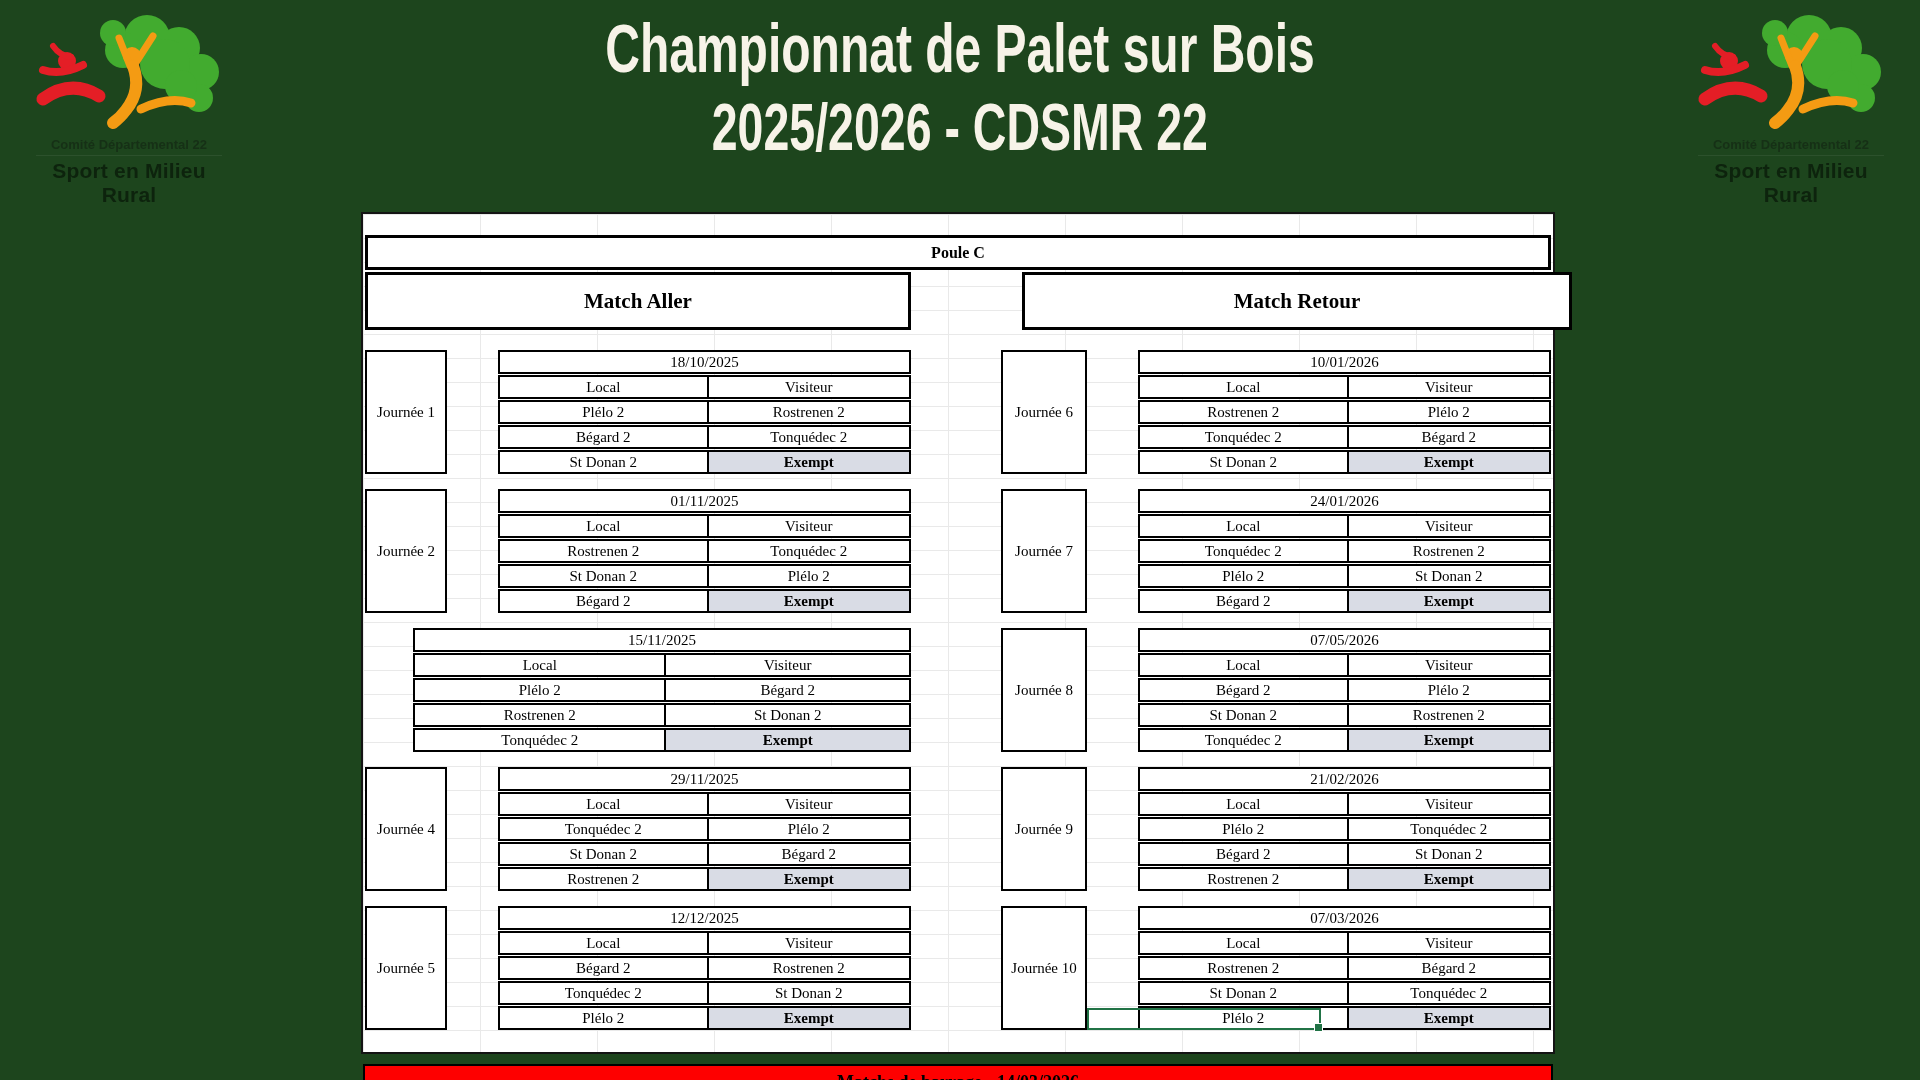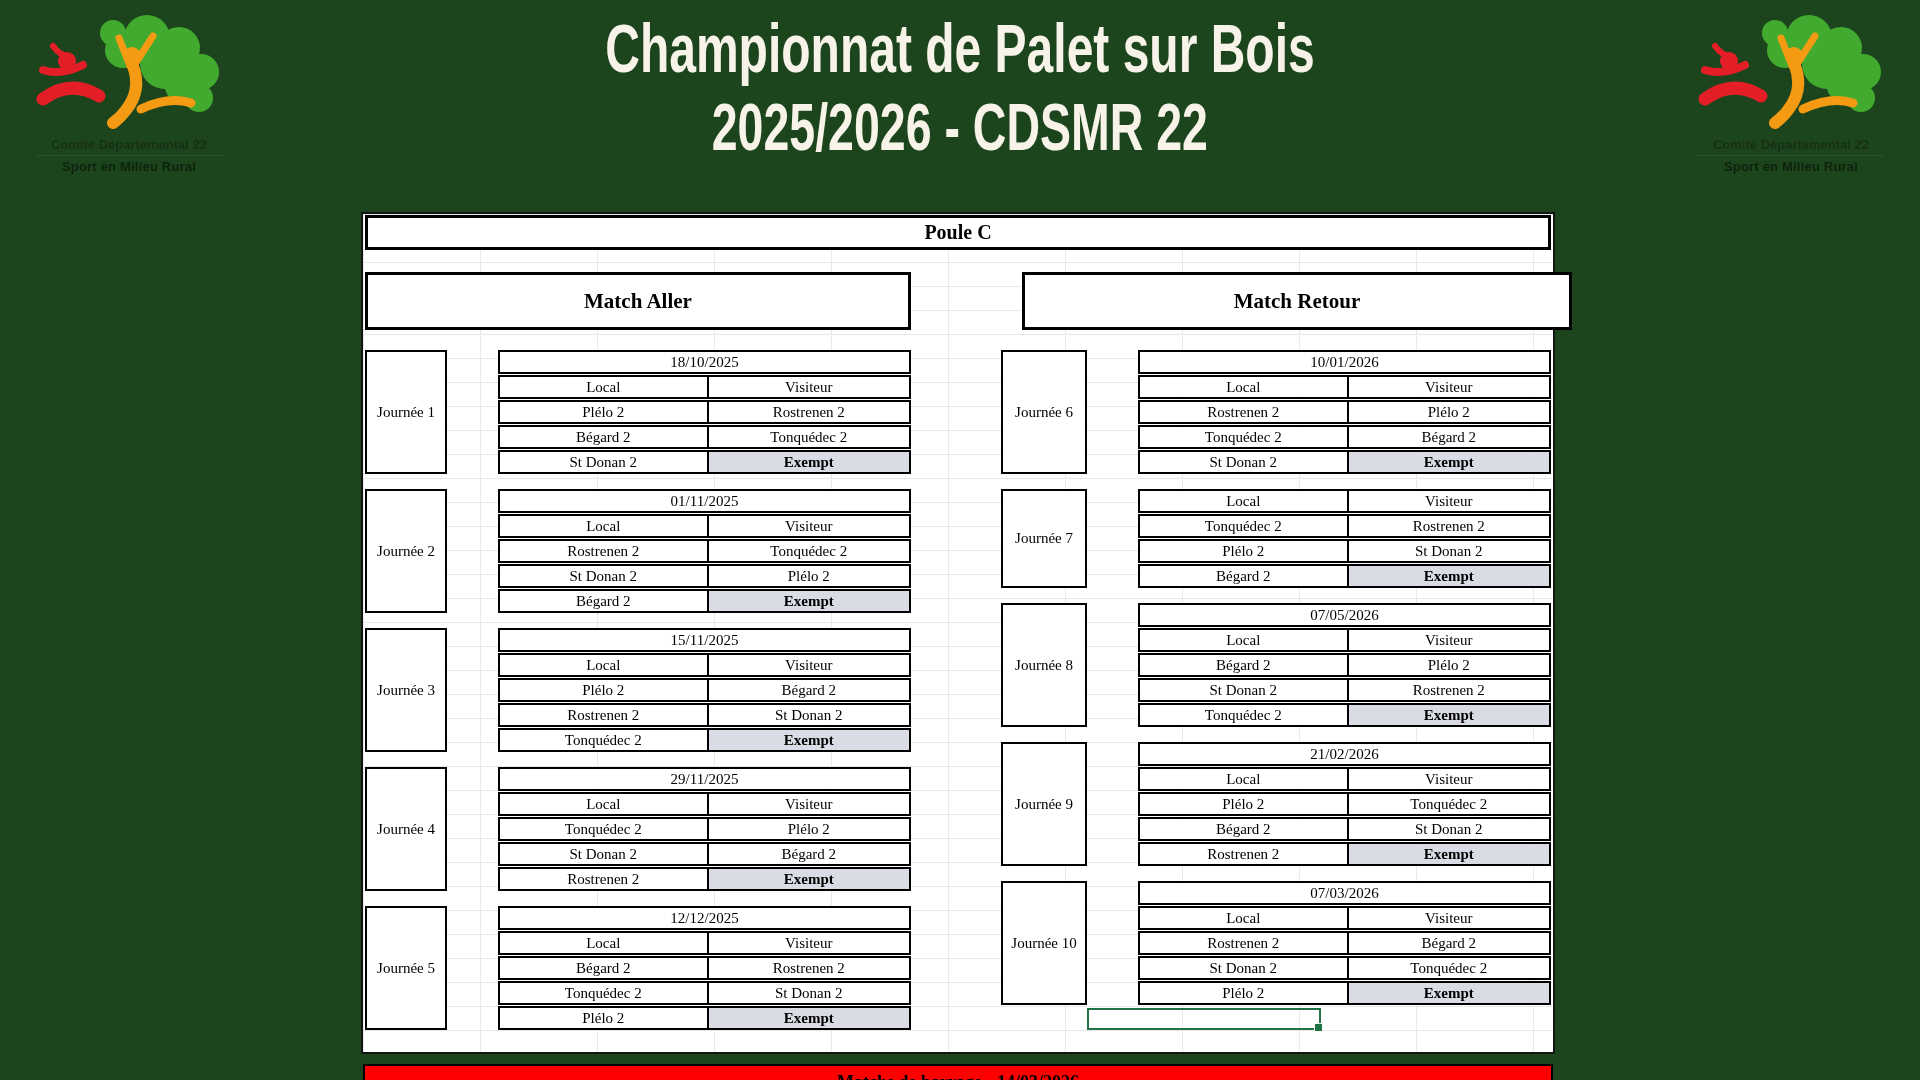--- a/index.html
+++ b/index.html
@@ -13,32 +13,32 @@
   .title-line.l1{font-size:64px;}
   .title-line.l2{font-size:62px;margin-top:16px;}
 
   
   .logo{position:absolute;top:6px;width:210px;text-align:center;font-family:"Liberation Sans",sans-serif;}
   .logo.left{left:24px;}
   .logo.right{left:1686px;}
   .logo svg{display:block;margin:0 auto;}
   .logo .cap1{font-size:13px;font-weight:bold;color:#163016;margin-top:-4px;}
   .logo .cap-div{height:1px;background:#2c512c;margin:3px 12px;}
-  .logo .cap2{font-size:13px;font-weight:bold;color:#0d230d;letter-spacing:0.2px;}
+  .logo .cap2{font-size:21px;font-weight:bold;color:#0d230d;letter-spacing:0.2px;}
 
   
   .sheet{position:absolute;left:361px;top:212px;width:1194px;height:842px;box-sizing:border-box;
          background:#fff;border:2px solid #141414;
          background-image:linear-gradient(#e9e9e9 1px,transparent 1px),
                           linear-gradient(90deg,#e9e9e9 1px,transparent 1px);
          background-size:100% 24px,117px 100%;}
   .cellbox{box-sizing:border-box;background:#fff;color:#000;display:flex;align-items:center;justify-content:center;}
 
-  .poule{position:absolute;left:2px;top:1px;width:1186px;height:35px;border:3px solid #000;
-         font-size:20px;font-weight:bold;}
+  .poule{position:absolute;left:2px;top:21px;width:1186px;height:35px;border:3px solid #000;
+         font-size:16px;font-weight:bold;}
   .hdr{position:absolute;top:58px;height:58px;border:3px solid #000;font-size:21px;font-weight:bold;}
   .hdr.aller{left:2px;width:546px;}
   .hdr.retour{left:659px;width:550px;}
 
   .col{position:absolute;top:136px;}
   .col.aller{left:2px;width:546px;}
   .col.retour{left:638px;width:550px;}
 
   .day-block{display:flex;gap:3px;margin-bottom:15px;}
   .day-label{width:82px;border:2px solid #000;font-size:15px;}
@@ -179,21 +179,20 @@
               <div class="c first">St Donan 2</div>
               <div class="c">Plélo 2</div>
             </div>
             <div class="row">
               <div class="c first">Bégard 2</div>
               <div class="c exempt">Exempt</div>
             </div>
           </div>
         </div>
         <div class="day-block">
-          <div class="day-label cellbox">Journée 3</div>
           <div class="day-table">
             <div class="row">
               <div class="single">15/11/2025</div>
             </div>
             <div class="row">
               <div class="c first">Local</div>
               <div class="c">Visiteur</div>
             </div>
             <div class="row">
               <div class="c first">Plélo 2</div>
@@ -279,20 +278,23 @@
             </div>
             <div class="row">
               <div class="c first">St Donan 2</div>
               <div class="c exempt">Exempt</div>
             </div>
           </div>
         </div>
         <div class="day-block">
           <div class="day-label cellbox">Journée 7</div>
           <div class="day-table">
+            <div class="row">
+              <div class="single">24/01/2026</div>
+            </div>
             <div class="row">
               <div class="c first">Local</div>
               <div class="c">Visiteur</div>
             </div>
             <div class="row">
               <div class="c first">Tonquédec 2</div>
               <div class="c">Rostrenen 2</div>
             </div>
             <div class="row">
               <div class="c first">Plélo 2</div>

